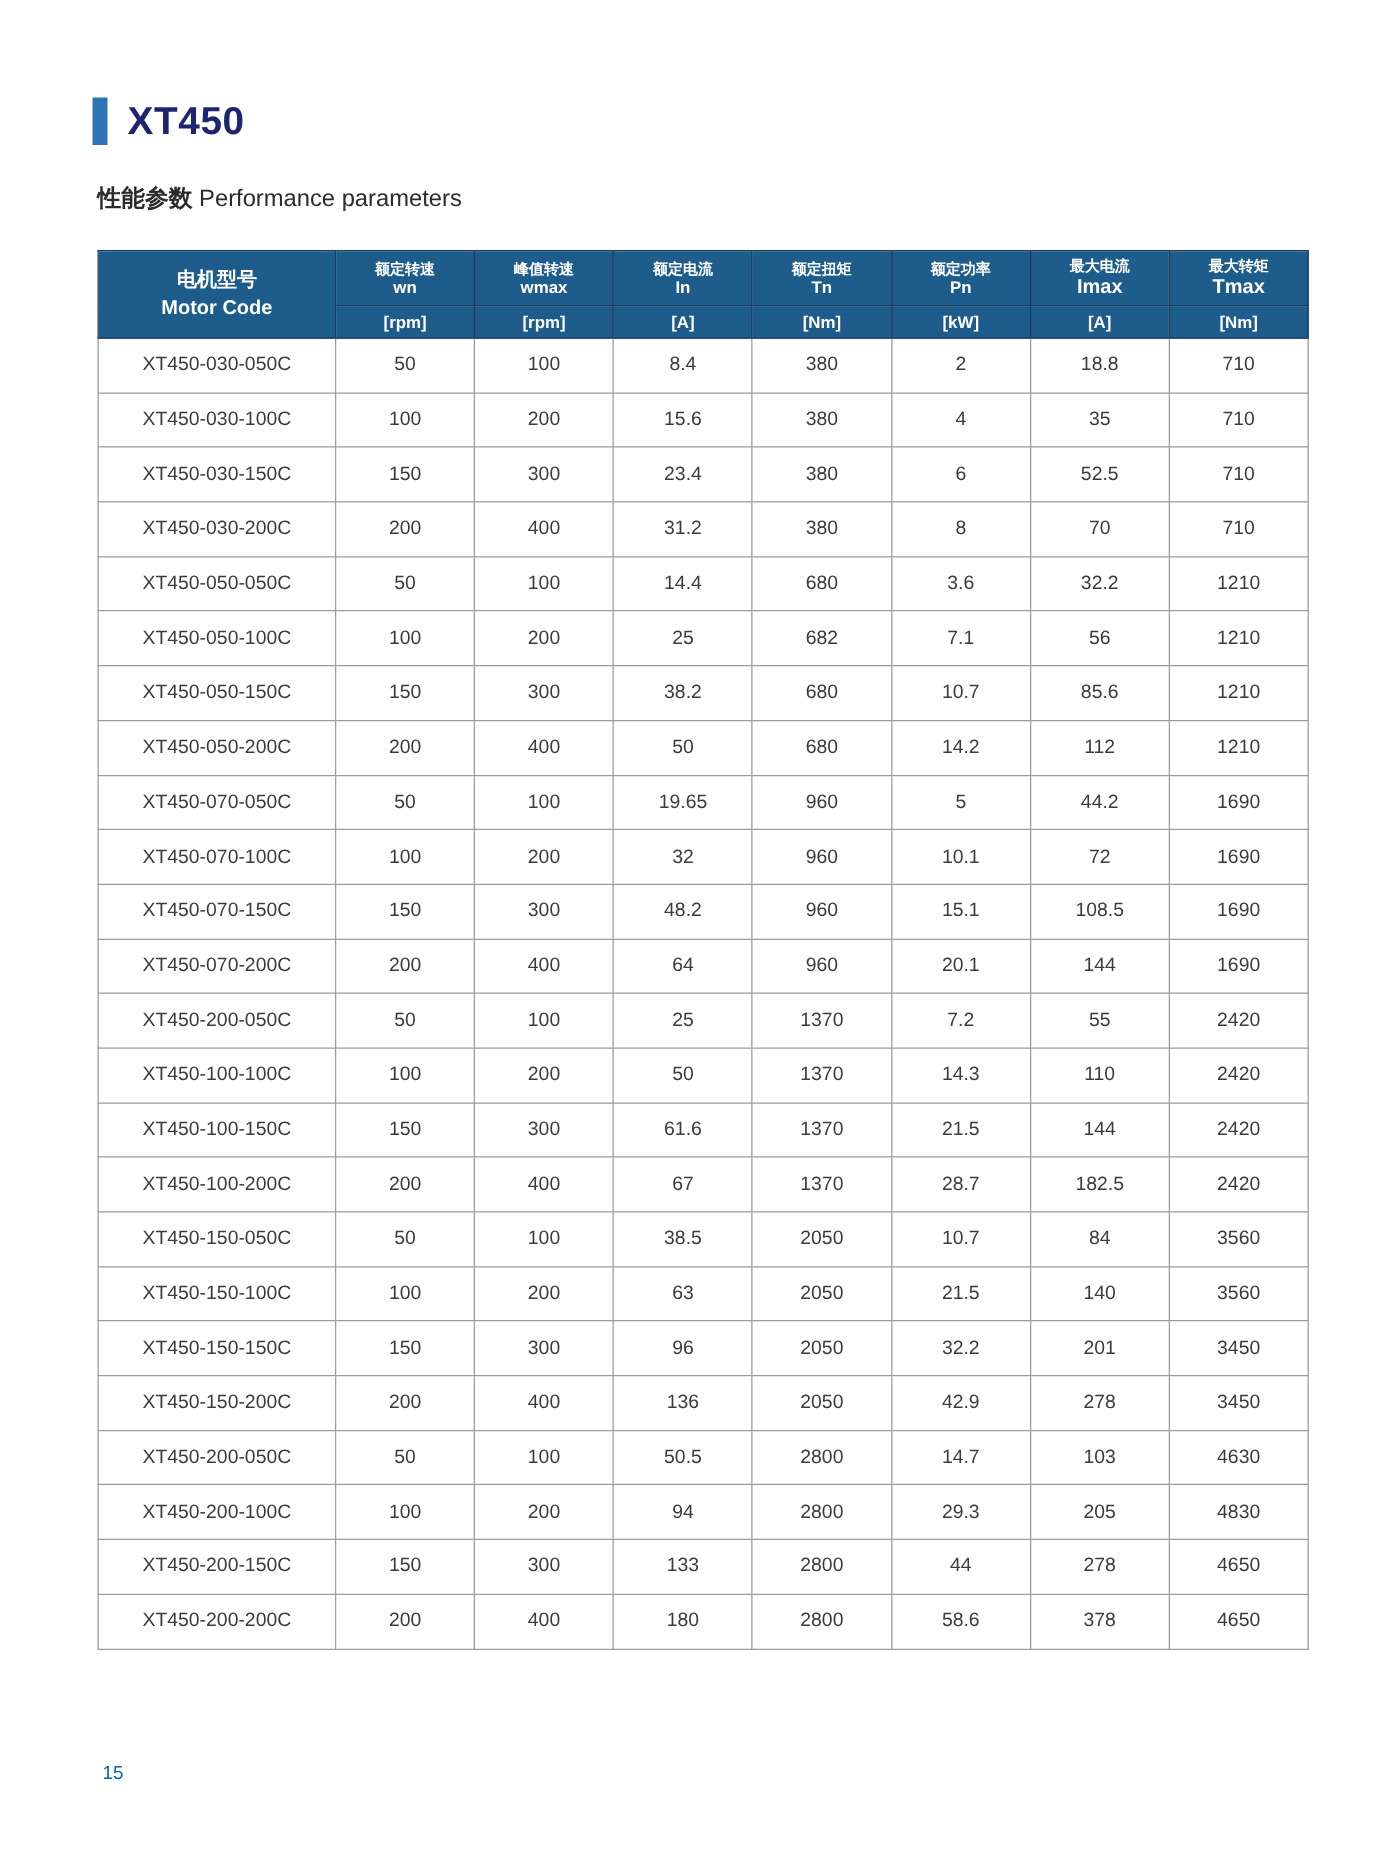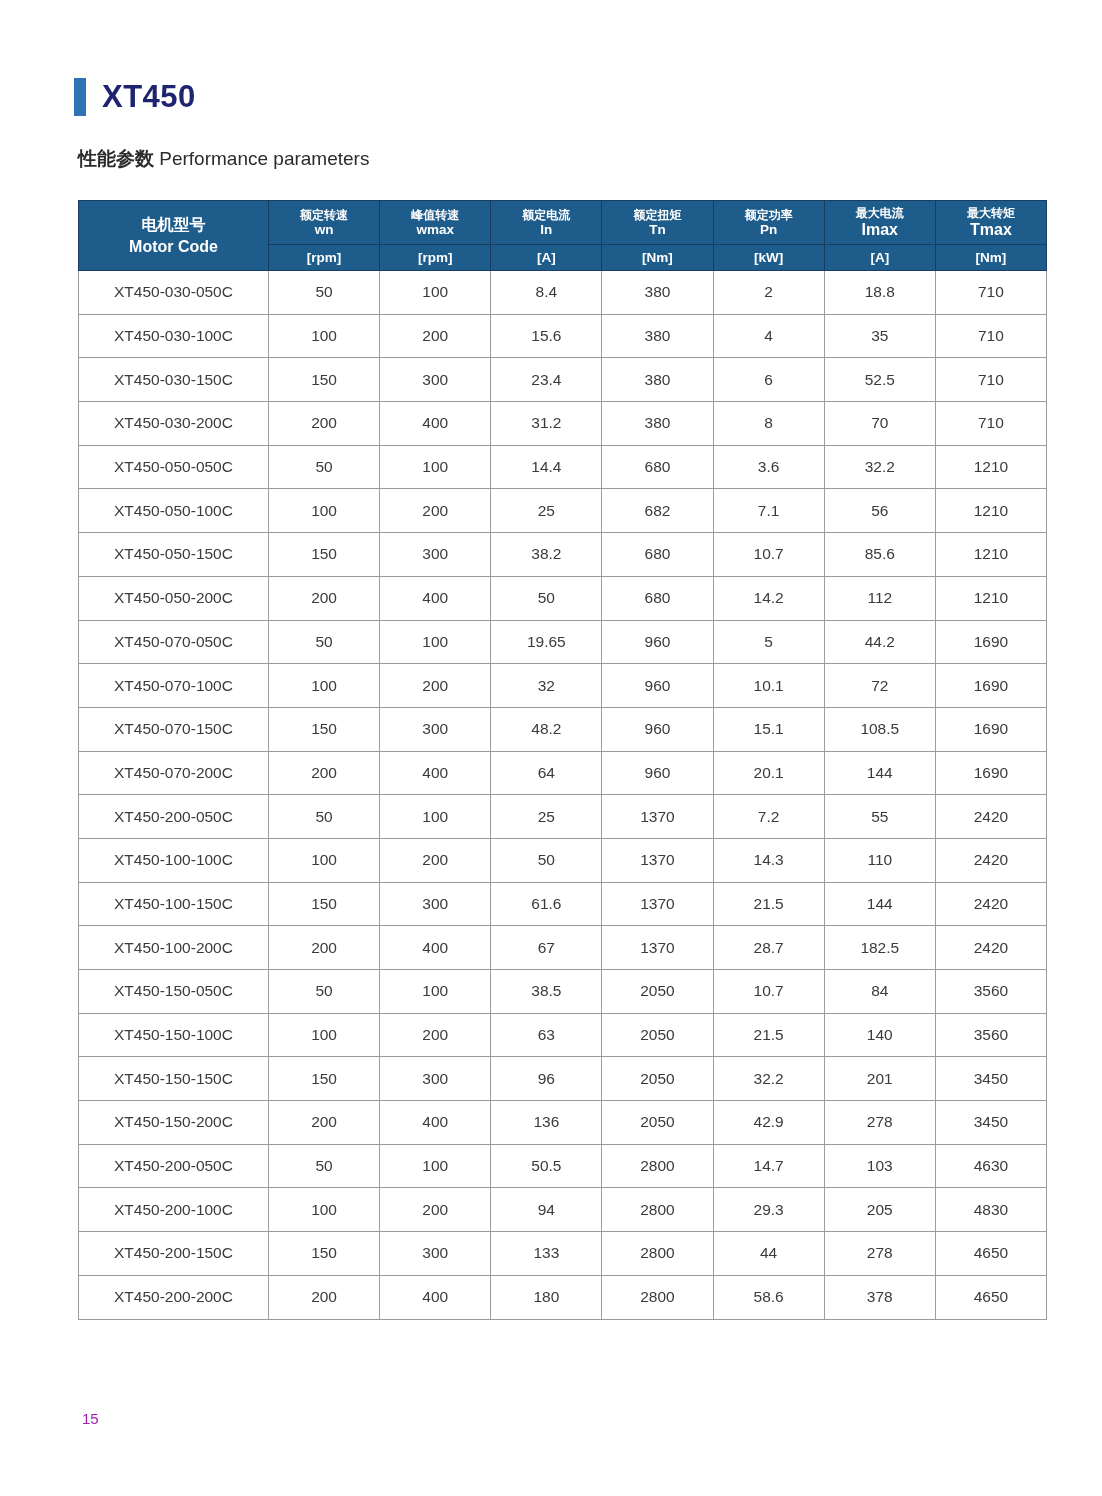--- a/index.html
+++ b/index.html
@@ -45,21 +45,21 @@
   .col-symbol.large{font-size:16px;}
   .motor-head{font-size:16px;line-height:1.35;}
   .unit-cell{font-size:13.5px;font-weight:bold;}
 
   tbody td{
     border:1px solid var(--body-border);
     height:43.7px;text-align:center;vertical-align:middle;
     font-size:15.5px;color:var(--body-text);
     background:#ffffff;
   }
-  .page-number{position:absolute;top:1410px;left:82px;font-size:15px;color:#a21caf;}
+  .page-number{position:absolute;top:1410px;left:82px;font-size:15px;color:#0369a1;}
 </style>
 </head>
 <body>
 
 <div class="title-row">
   <div class="accent-bar"></div>
   <div class="page-title">XT450</div>
 </div>
 
 <div class="subtitle"><span class="zh">性能参数</span><span class="en"> Performance parameters</span></div>

